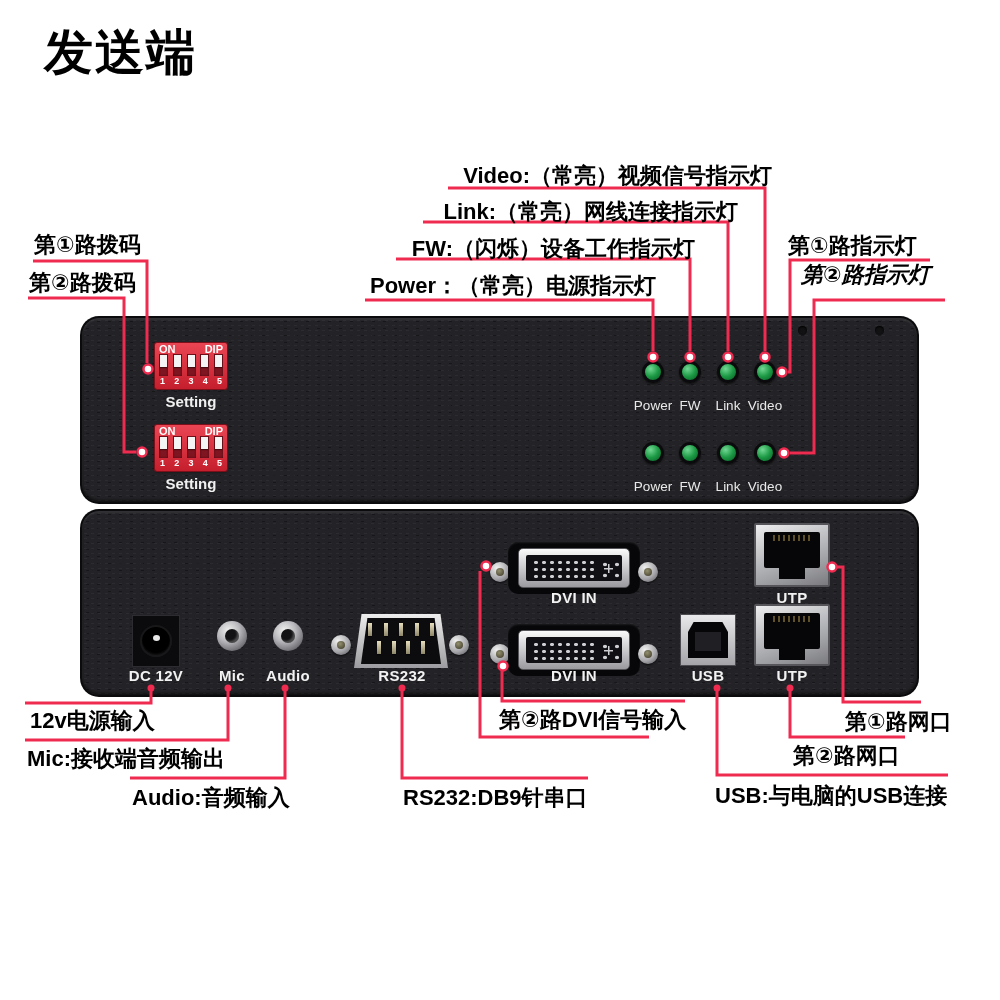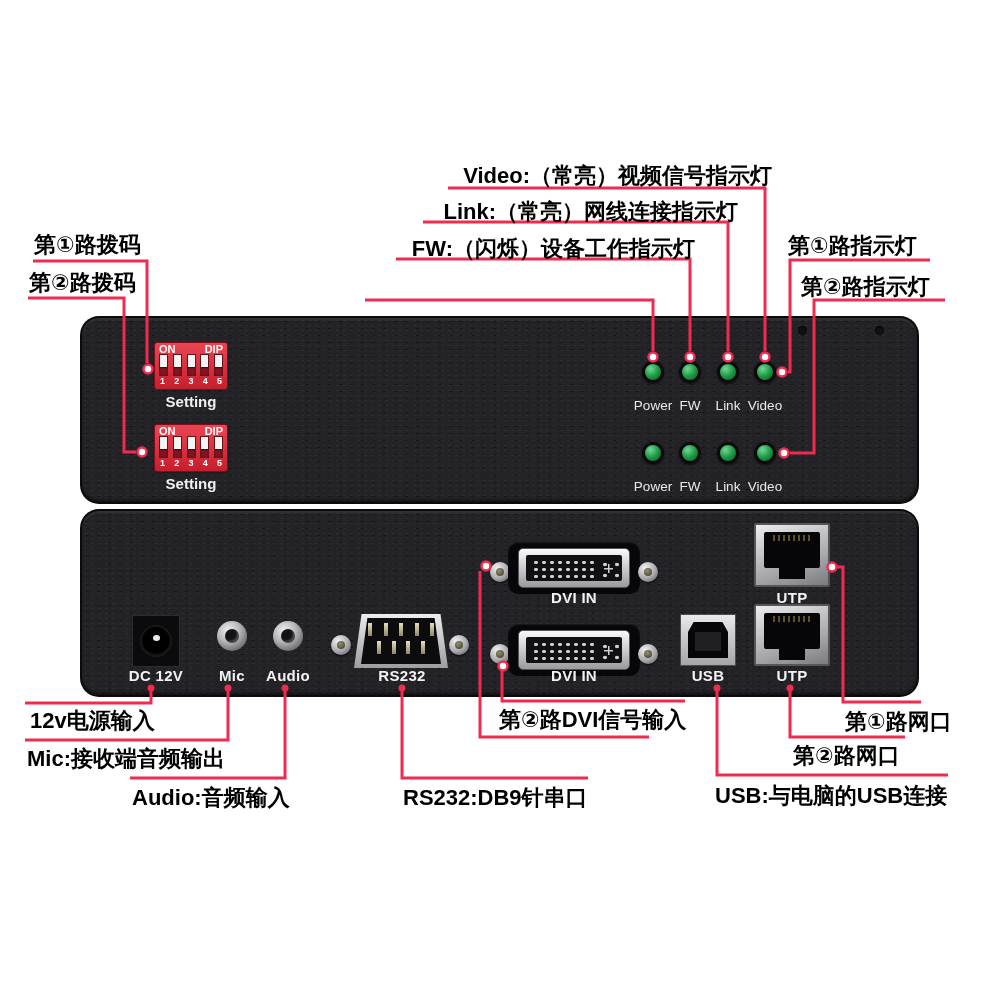--- a/index.html
+++ b/index.html
@@ -74,20 +74,21 @@
   .utp-cavity{position:absolute;left:8px;top:7px;width:56px;height:36px;background:#060608;border-radius:2px;}
   .utp-cavity::before{content:"";position:absolute;left:9px;top:3px;width:38px;height:6px;
              background:repeating-linear-gradient(90deg,#6f5e2e 0 2px,transparent 2px 5px);opacity:.85;}
   .utp-cavity::after{content:"";position:absolute;left:15px;top:36px;width:26px;height:11px;background:#060608;}
 </style>
 </head>
 <body>
 
 <div class="canvas">
 
+  <div class="title">发送端</div>
 
   <div class="panel" id="front-panel">
     <div class="hole" style="left:716px;top:8px;"></div>
     <div class="hole" style="left:793px;top:8px;"></div>
 
     <div class="dip-block" style="top:25px;">
       <div class="dip-head">
         <span>ON</span>
         <span>DIP</span>
       </div>
@@ -281,24 +282,25 @@
       <circle cx="285" cy="688" r="3.5"></circle>
       <circle cx="402" cy="688" r="3.5"></circle>
       <circle cx="717" cy="688" r="3.5"></circle>
       <circle cx="790" cy="688" r="3.5"></circle>
     </g>
   </svg>
 
   <div class="callout" style="right:228px;top:161px;">Video:（常亮）视频信号指示灯</div>
   <div class="callout" style="right:262px;top:197px;">Link:（常亮）网线连接指示灯</div>
   <div class="callout" style="right:305px;top:234px;">FW:（闪烁）设备工作指示灯</div>
+  <div class="callout" style="right:344px;top:271px;">Power：（常亮）电源指示灯</div>
   <div class="callout" style="left:34px;top:230px;">第①路拨码</div>
   <div class="callout" style="left:29px;top:268px;">第②路拨码</div>
   <div class="callout" style="left:788px;top:231px;">第①路指示灯</div>
-  <div class="callout" style="left:801px;top:272px;">第②路指示灯</div>
+  <div class="callout" style="left:801px;top:260px;font-style:italic;">第②路指示灯</div>
   <div class="callout" style="left:30px;top:706px;">12v电源输入</div>
   <div class="callout" style="left:27px;top:744px;">Mic:接收端音频输出</div>
   <div class="callout" style="left:132px;top:783px;">Audio:音频输入</div>
   <div class="callout" style="left:403px;top:783px;">RS232:DB9针串口</div>
   <div class="callout" style="left:499px;top:705px;">第②路DVI信号输入</div>
   <div class="callout" style="left:845px;top:707px;">第①路网口</div>
   <div class="callout" style="left:793px;top:741px;">第②路网口</div>
   <div class="callout" style="left:715px;top:781px;">USB:与电脑的USB连接</div>
 
 </div>

